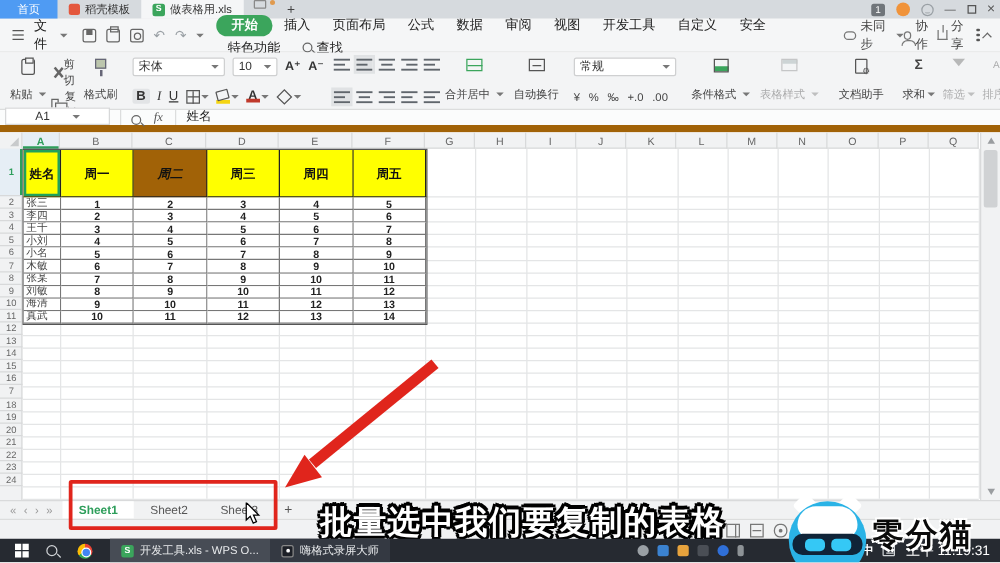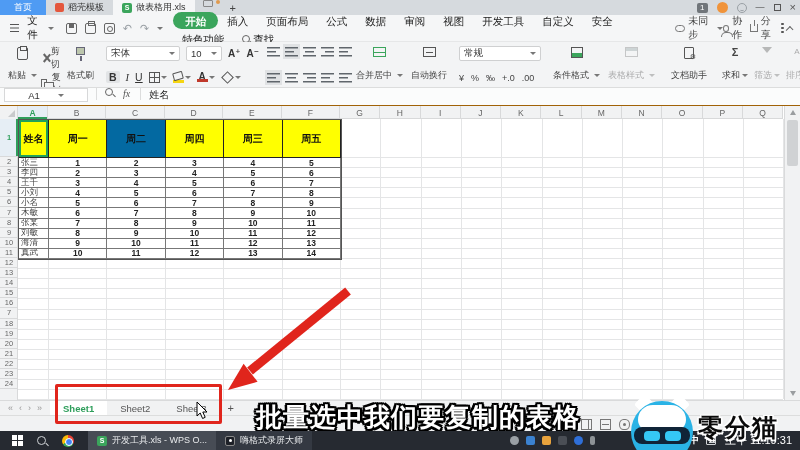--- a/index.html
+++ b/index.html
@@ -90,21 +90,21 @@
 .ic-wrap{width:13px;height:10px;border:1.2px solid #555;background:linear-gradient(#555,#555) 2px 4px/7px 1px no-repeat}
 .ic-cond{width:12px;height:11px;border:1.2px solid #555;background:linear-gradient(#3ba55c,#3ba55c) 0 100%/12px 4px no-repeat}
 .ic-tstyle{width:13px;height:10px;border:1.2px solid #888;background:linear-gradient(#9aa,#9aa) 0 0/13px 3px no-repeat}
 .ic-doc{width:10px;height:12px;border:1.2px solid #555;border-radius:1px;position:relative}
 .ic-doc::after{content:"⚙";position:absolute;right:-3px;bottom:-3px;font-size:7px;color:#555}
 .sigma{font-size:11px;font-weight:bold;color:#444;line-height:11px}
 .ic-funnel{width:0;height:0;border-left:5px solid transparent;border-right:5px solid transparent;border-top:6px solid #666;position:relative;margin-bottom:4px}
 .ic-sort{font-size:8px;color:#444;line-height:10px}
 
 
-#fbar{position:absolute;left:0;top:88px;width:800px;height:18px;background:#fbfcfc;border-bottom:1px solid #a16207;display:flex;align-items:flex-start}
+#fbar{position:absolute;left:0;top:88px;width:800px;height:18px;background:#fbfcfc;border-bottom:6px solid #a16207;display:flex;align-items:flex-end}
 #namebox{width:84px;height:14px;margin-left:4px;background:#fff;border:1px solid #d7d8d9;display:flex;align-items:center;justify-content:center;gap:18px;font-size:9.5px;color:#333}
 .fdiv{width:1px;height:12px;background:#dcdddd;margin:0 8px}
 .mag{width:8px;height:8px;border:1.3px solid #666;border-radius:50%;position:relative}
 .mag::after{content:"";position:absolute;left:6px;top:6px;width:4px;height:1.3px;background:#666;transform:rotate(45deg)}
 .fx{font-size:10px;font-style:italic;font-family:"Liberation Serif","DejaVu Serif",serif;color:#555;margin:0 10px}
 #fvalue{font-size:10px;color:#222}
 
 
 #grid{position:absolute;left:0;top:106px;width:800px;height:294px;background:#fff}
 #colheads{position:absolute;left:0;top:0;height:13px;display:flex;background:#f1f2f3;border-bottom:1px solid #d8d9da}
@@ -510,23 +510,23 @@
         <div class="gl-h" style="left: 18px; top: 253px; width: 765.3px;"></div>
         <div class="gl-h" style="left: 18px; top: 263.1px; width: 765.3px;"></div>
         <div class="gl-h" style="left: 18px; top: 273.2px; width: 765.3px;"></div>
         <div class="gl-h" style="left: 18px; top: 283.3px; width: 765.3px;"></div>
         <div class="gl-h" style="left: 18px; top: 293.4px; width: 765.3px;"></div>
       </div>
     <div id="data-table">
         <div class="trow">
           <div class="tc head selA1" style="width: 30px; height: 38px; background: rgb(255, 255, 0);">姓名</div>
           <div class="tc head" style="width: 58.4px; height: 38px; background: rgb(255, 255, 0);">周一</div>
-          <div class="tc head" style="width: 58.4px; height: 38px; background: #0369a1;">周二</div>
+          <div class="tc head" style="width: 58.4px; height: 38px; background: #a16207; font-style: italic;">周二</div>
+          <div class="tc head" style="width: 58.4px; height: 38px; background: rgb(255, 255, 0);">周三</div>
           <div class="tc head" style="width: 58.4px; height: 38px; background: rgb(255, 255, 0);">周四</div>
-          <div class="tc head" style="width: 58.4px; height: 38px; background: rgb(255, 255, 0);">周三</div>
           <div class="tc head" style="width: 58.4px; height: 38px; background: rgb(255, 255, 0);">周五</div>
         </div>
         <div class="trow">
           <div class="tc name" style="width: 30px; height: 10.1px;">张三</div>
           <div class="tc num" style="width: 58.4px; height: 10.1px;">1</div>
           <div class="tc num" style="width: 58.4px; height: 10.1px;">2</div>
           <div class="tc num" style="width: 58.4px; height: 10.1px;">3</div>
           <div class="tc num" style="width: 58.4px; height: 10.1px;">4</div>
           <div class="tc num" style="width: 58.4px; height: 10.1px;">5</div>
         </div>

